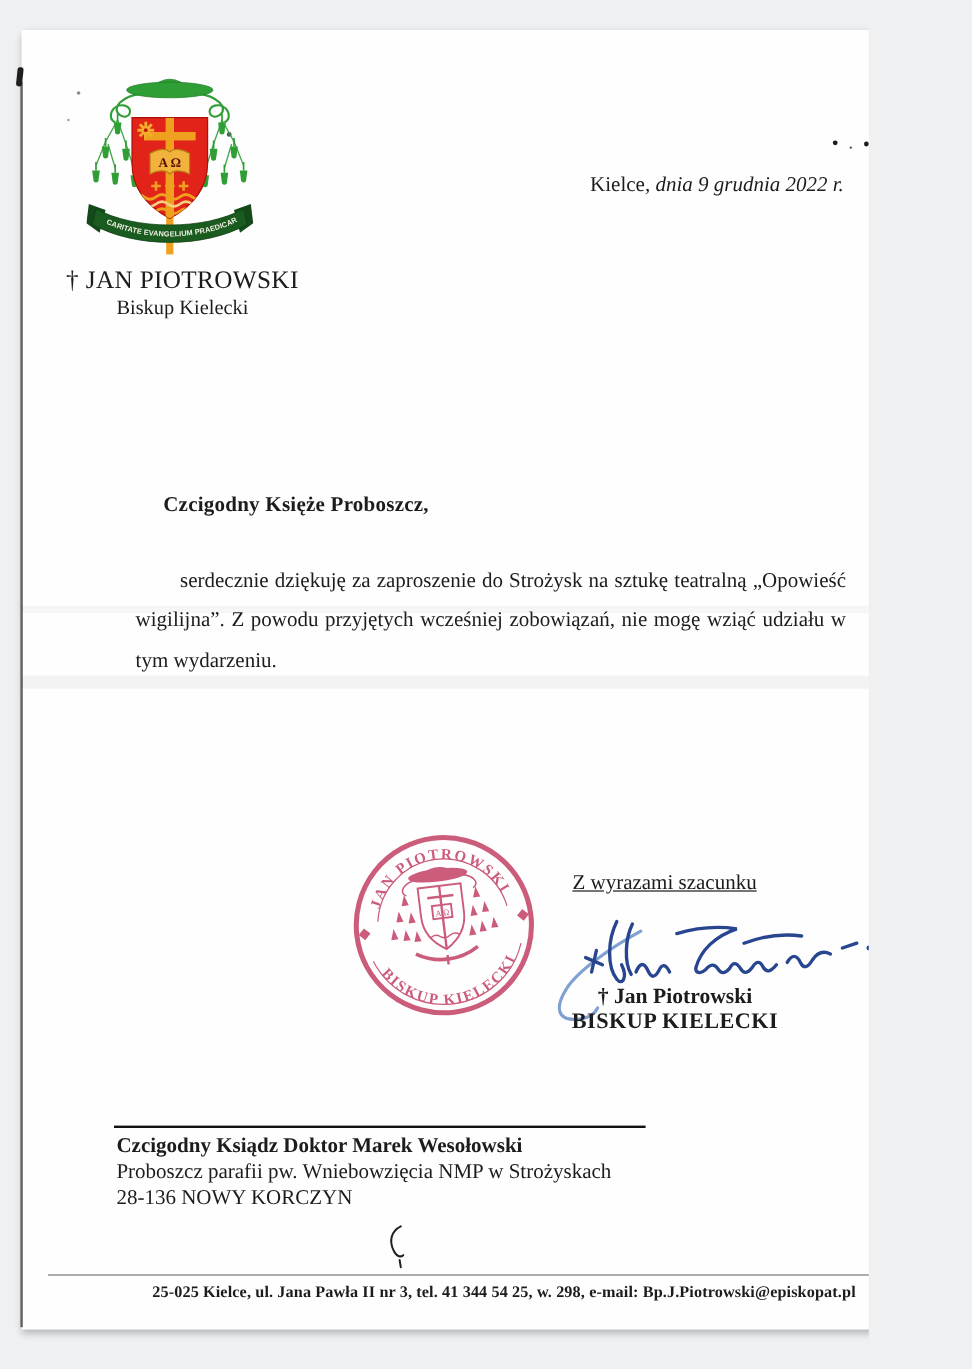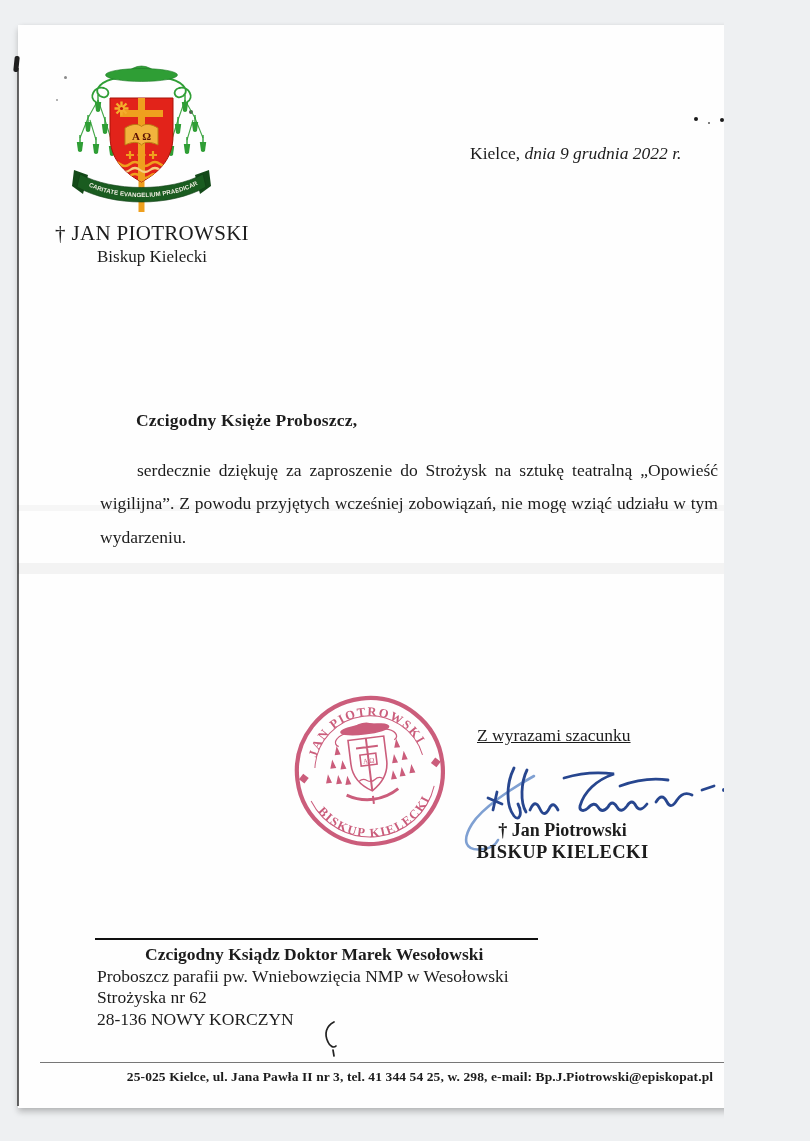--- a/index.html
+++ b/index.html
@@ -7,31 +7,31 @@
           font-family:"Liberation Serif","DejaVu Serif",serif;color:#1c1c1c;}
   .abs{position:absolute;}
   .paper{left:18px;top:25px;width:767px;height:1083px;background:#fefefe;
          box-shadow:0 4px 6px rgba(0,0,0,.22),2px 0 4px rgba(0,0,0,.06);}
   .scan-edge{left:17px;top:68px;width:2px;height:1038px;background:#4a4a4a;opacity:.85;}
   .scan-blob{left:14px;top:56px;width:5px;height:16px;background:#1f1f1f;border-radius:2px;transform:rotate(6deg);}
   .streak{left:18px;width:767px;background:#000;}
   .dot{border-radius:50%;background:#1a1a1a;}
   .sender-name{left:52px;top:221px;width:200px;font-size:21px;letter-spacing:.3px;text-align:center;}
   .sender-title{left:52px;top:247px;width:200px;font-size:17px;text-align:center;}
-  .date-line{left:470px;top:143px;width:255px;font-size:17.5px;text-align:left;white-space:nowrap;}
+  .date-line{left:470px;top:143px;width:255px;font-size:17.5px;text-align:center;white-space:nowrap;}
   .date-line em{font-style:italic;}
   .salutation{left:136px;top:410px;font-size:17.5px;font-weight:bold;letter-spacing:.2px;}
   .body-text{left:100px;top:454px;width:618px;font-size:17.5px;line-height:33.4px;text-align:justify;}
-  .body-text p{margin:0;text-indent:37px;}
+  .body-text p{margin:13px;text-indent:37px;}
   .closing{left:477px;top:725px;font-size:17.5px;text-decoration:underline;}
   .sig-name{left:470px;top:820px;width:185px;font-size:18px;font-weight:bold;text-align:center;white-space:nowrap;}
   .sig-title{left:455px;top:842px;width:215px;font-size:18.5px;font-weight:bold;letter-spacing:.4px;text-align:center;white-space:nowrap;}
   .recip-rule{left:95px;top:938px;width:443px;height:2px;background:#111;}
   .recip{left:97px;top:944px;width:480px;font-size:17.5px;line-height:21.5px;}
-  .recip .rname{font-weight:bold;margin-left:48px;}
+  .recip .rname{font-weight:bold;}
   .footer-rule{left:40px;top:1062px;width:724px;height:1px;background:#777;}
   .footer{left:95px;top:1069px;width:650px;text-align:center;font-size:13.5px;font-weight:600;letter-spacing:.1px;}
 </style>
 </head>
 <body>
 
 <div class="canvas">
 
   <div class="abs paper"></div>
 
@@ -194,22 +194,21 @@
       <circle cx="276" cy="28" r="2" fill="#27468f" stroke="none"></circle>
     </g>
   </svg>
 
   <div class="abs sig-name">† Jan Piotrowski</div>
   <div class="abs sig-title">BISKUP KIELECKI</div>
 
   <div class="abs recip-rule"></div>
   <div class="abs recip">
     <div class="rname">Czcigodny Ksiądz Doktor Marek Wesołowski</div>
-    <div>Proboszcz parafii pw. Wniebowzięcia NMP w Wesołowski</div>
-    <div>Strożyska nr 62</div>
+    <div>Proboszcz parafii pw. Wniebowzięcia NMP w Strożyskach</div>
     <div>28-136 NOWY KORCZYN</div>
   </div>
 
   <svg class="abs" style="left:322px;top:1020px;" width="20" height="38" viewBox="0 0 20 38">
     <path d="M12 2 C4 6 2 14 6 22 C8 27 12 28 14 26 M11 30 l1 6" fill="none" stroke="#222" stroke-width="1.7" stroke-linecap="round"></path>
   </svg>
 
   <div class="abs footer-rule"></div>
   <div class="abs footer">25-025 Kielce, ul. Jana Pawła II nr 3, tel. 41 344 54 25, w. 298, e-mail: Bp.J.Piotrowski@episkopat.pl</div>
 

